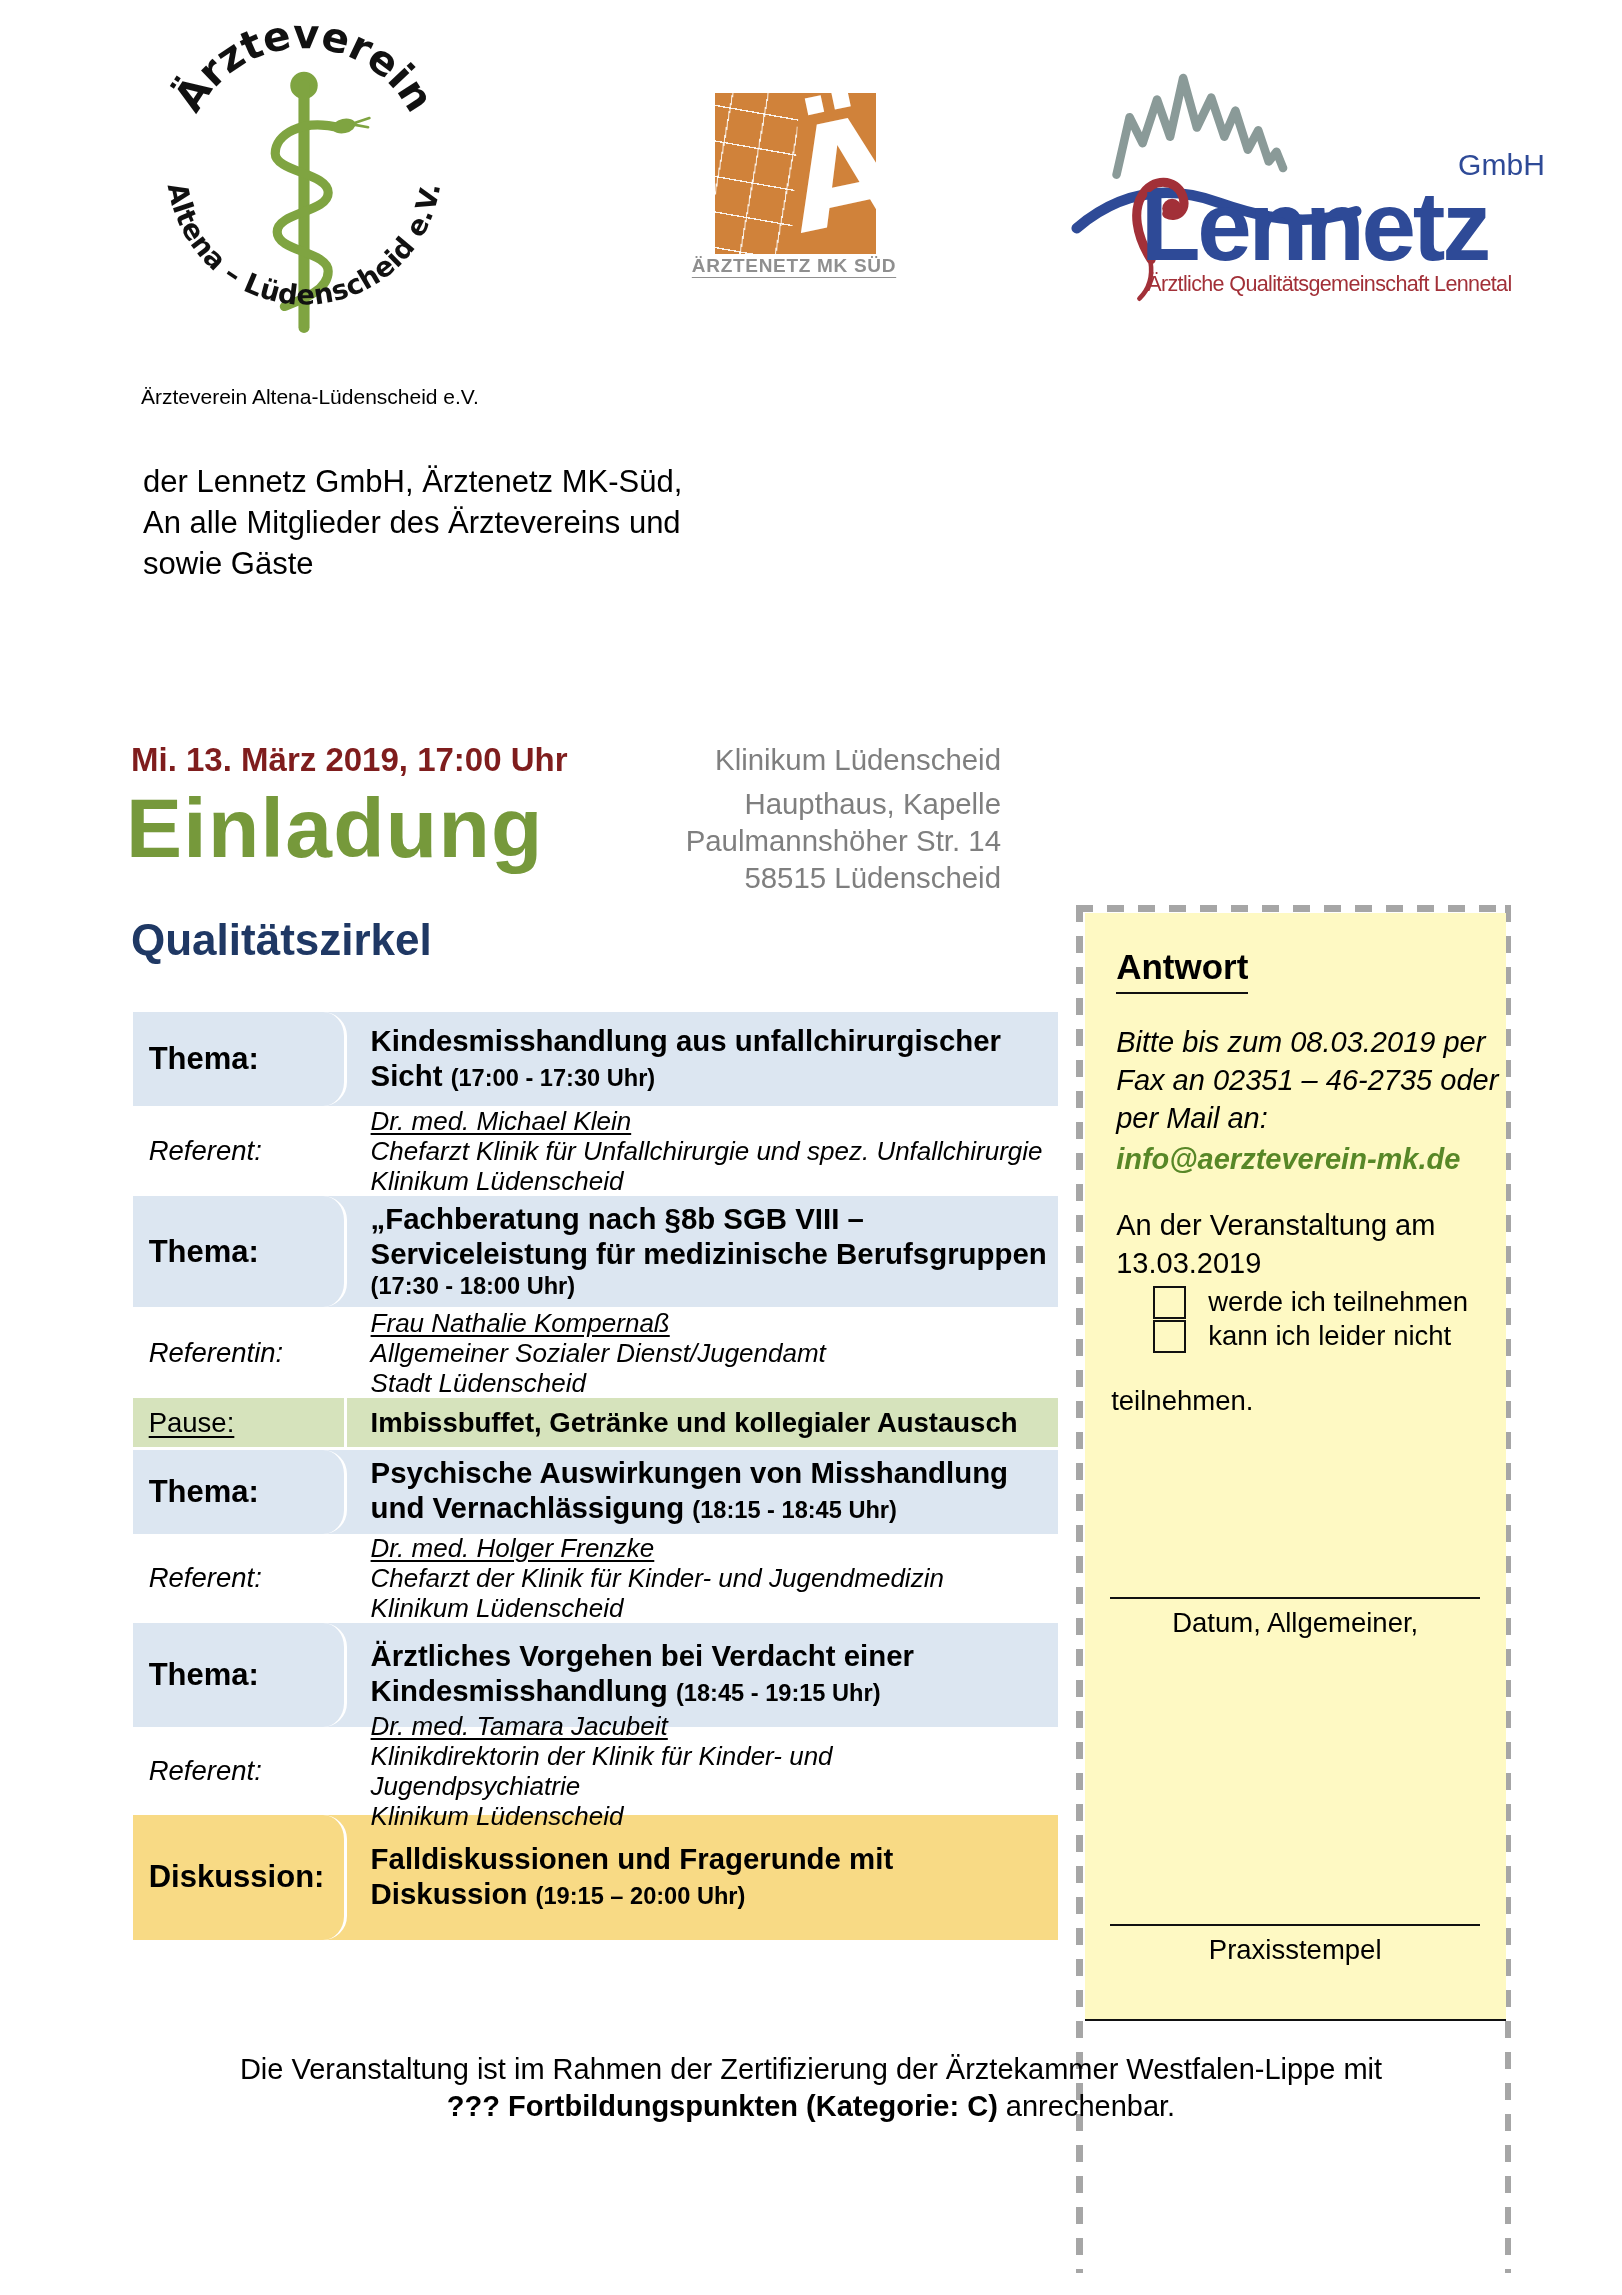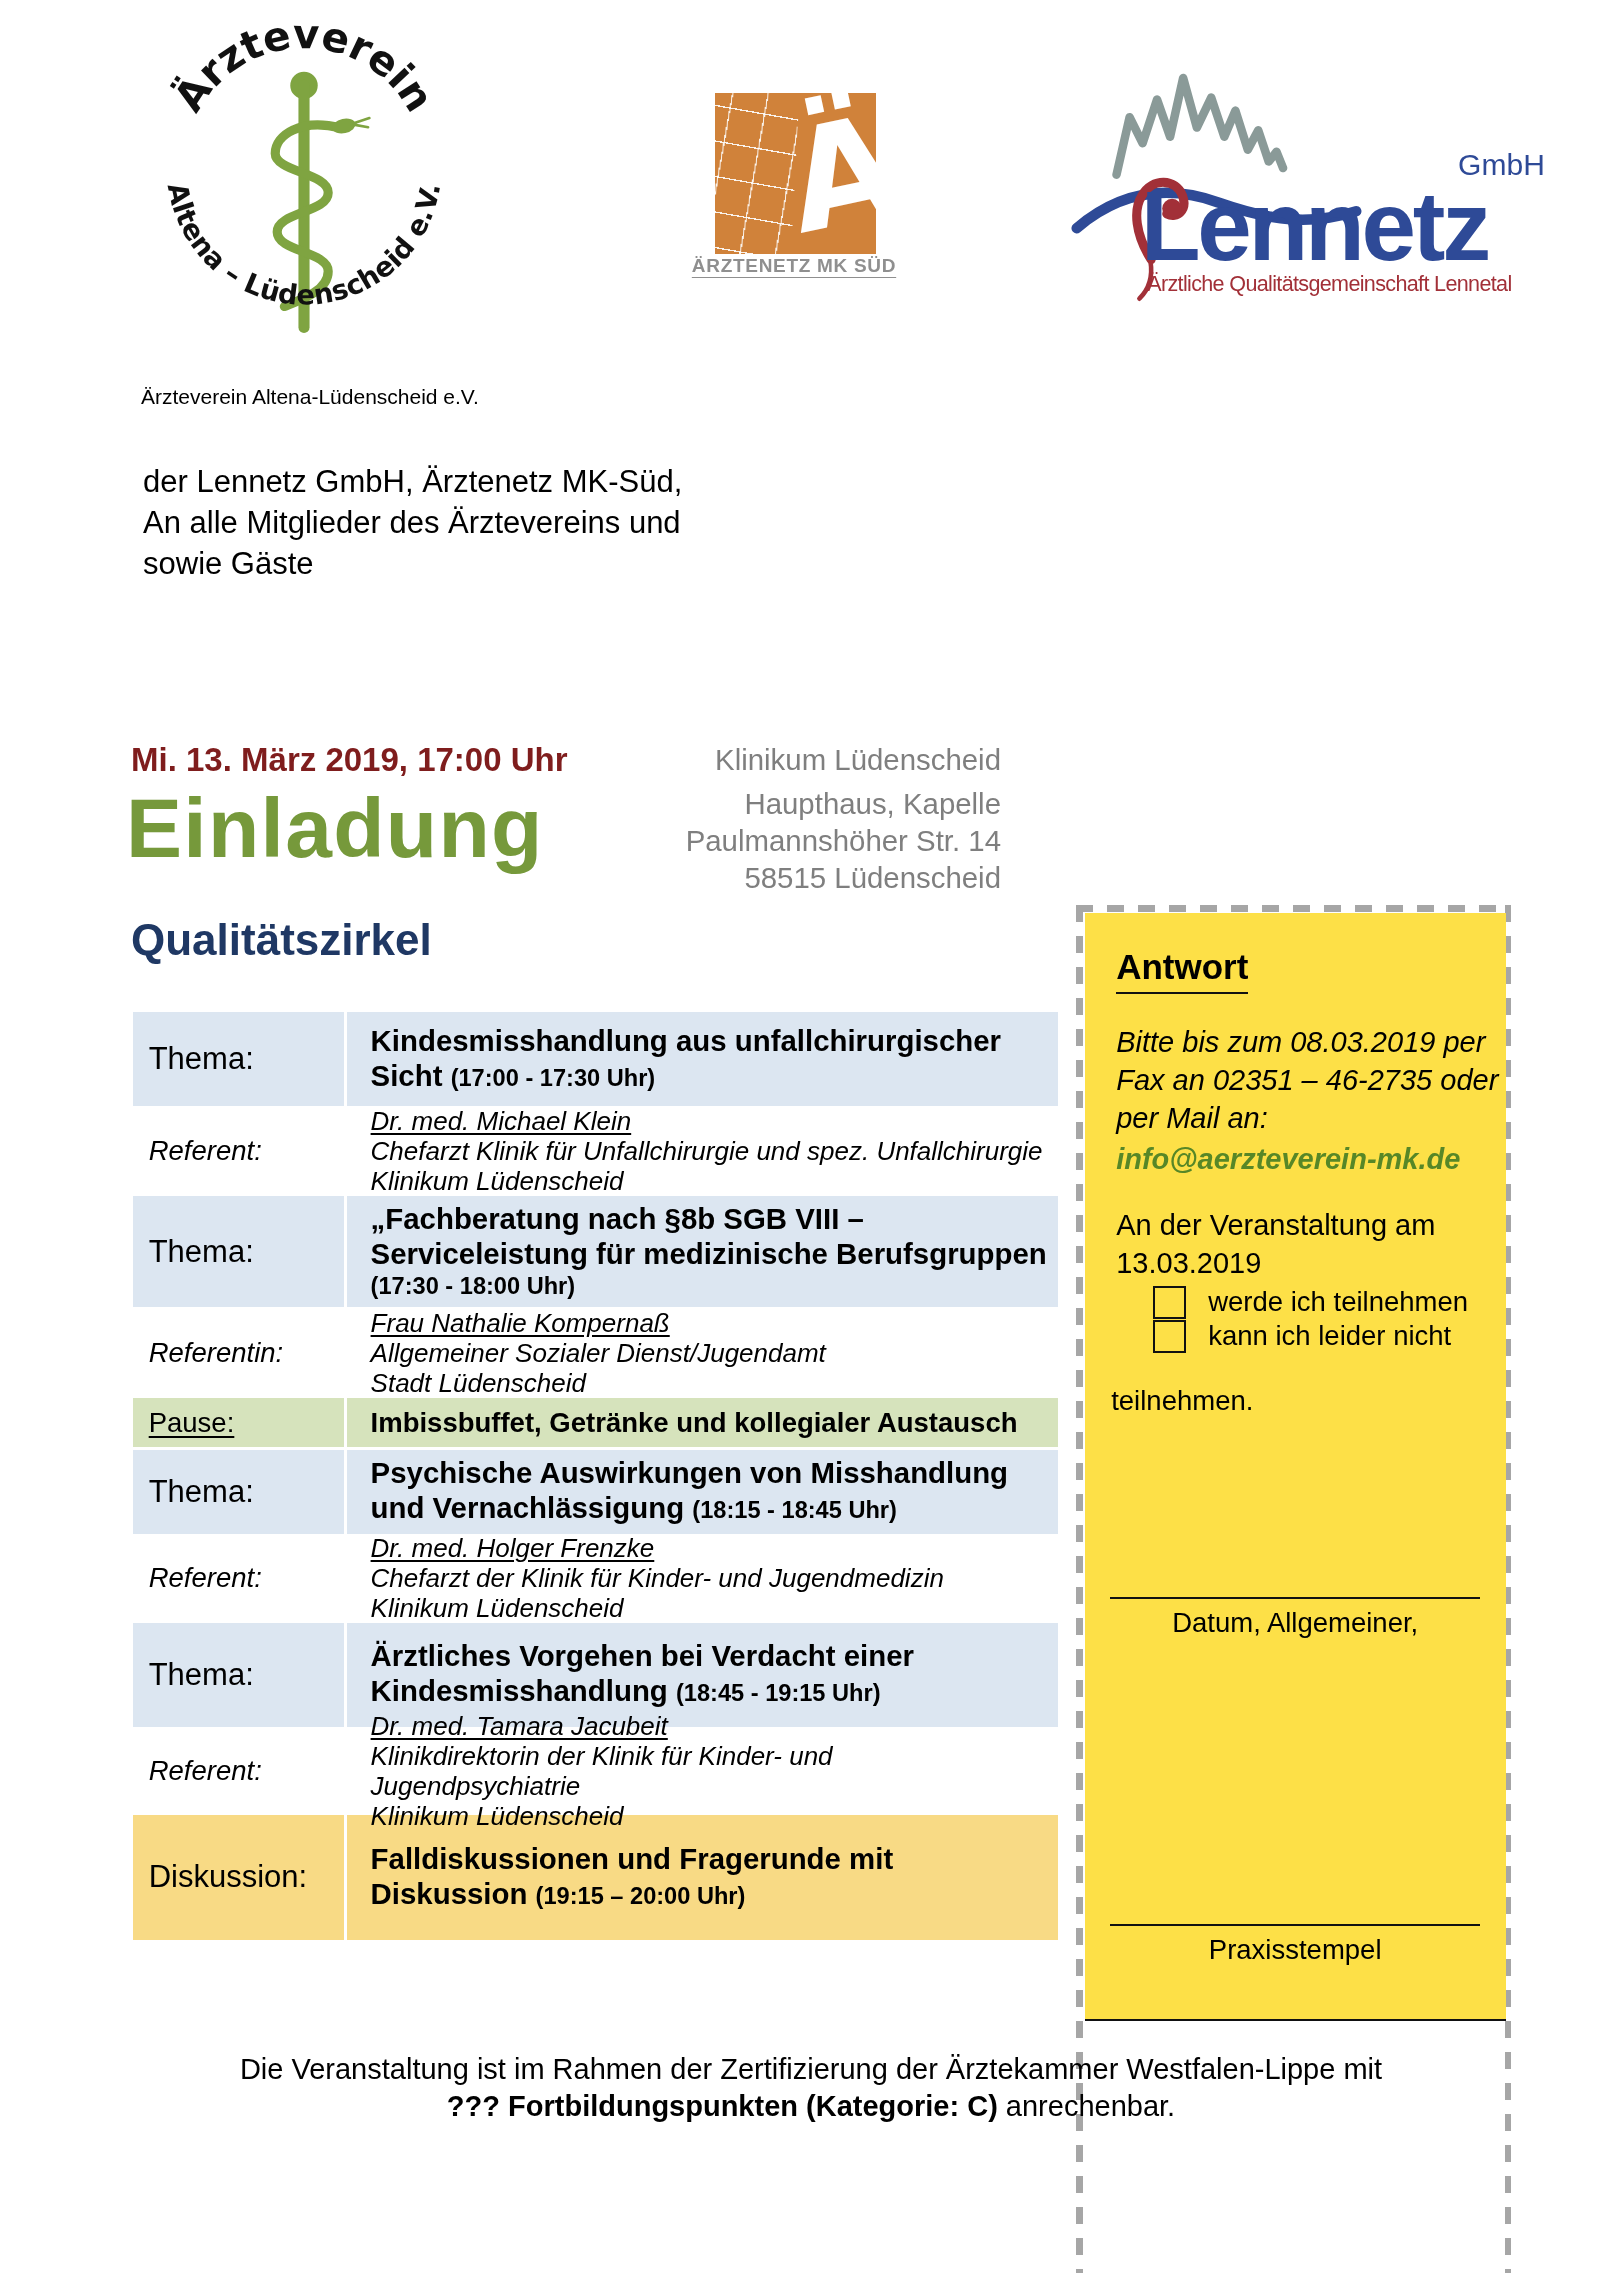--- a/index.html
+++ b/index.html
@@ -35,21 +35,21 @@
   
   .agenda{left:133px;top:1012px;width:925px;}
   .row{display:flex;box-sizing:border-box;}
   .row .label{flex:0 0 214px;box-sizing:border-box;padding-left:15.7px;
               display:flex;flex-direction:column;justify-content:center;border-right:3.9px solid #fff;}
   .row .content{flex:1;box-sizing:border-box;padding-left:23.6px;padding-right:10.5px;
               display:flex;flex-direction:column;justify-content:center;}
   .bg-blue{background:#dce6f1;}
   .bg-green{background:#d6e3bc;justify-content:center;}
   .bg-yellow{background:#f8da85;}
-  .thema-label{font-size:31px;font-weight:normal;}
+  .thema-label{font-size:31px;font-weight:bold;border-radius:24px;}
   .ref-label{font-size:27.5px;font-style:italic;}
   .pause-label{font-size:27.5px;text-decoration:underline;text-underline-offset:3.9px;}
   .topic{font-size:29.4px;font-weight:bold;line-height:35px;}
   .topic .t{white-space:pre-line;}
   .topic .time{font-size:23.6px;}
   .topic .time.block{display:block;line-height:31px;}
   .ref-name{font-size:26px;font-style:italic;line-height:30px;text-decoration:underline;text-underline-offset:3.3px;}
   .ref-line{font-size:26px;font-style:italic;line-height:30px;}
   .pause-text{font-size:27.5px;font-weight:bold;}
   .h-r1{height:94px;} .h-r2{height:90px;} .h-r3{height:111px;} .h-r4{height:91px;}
@@ -57,21 +57,21 @@
   .h-r8{height:104px;} .h-r9{height:88px;} .h-r10{height:125px;}
 
   
   .cutout{left:1076px;top:905px;width:435px;height:1368px;}
   .dash-top{position:absolute;left:0;top:0;width:100%;height:6.5px;
             background:repeating-linear-gradient(90deg,#a6a6a6 0 17px,transparent 17px 31px);}
   .dash-left{position:absolute;left:0;top:0;width:6.5px;height:100%;
             background:repeating-linear-gradient(180deg,#a6a6a6 0 17px,transparent 17px 31px);}
   .dash-right{position:absolute;right:0;top:0;width:6.5px;height:100%;
             background:repeating-linear-gradient(180deg,#a6a6a6 0 17px,transparent 17px 31px);}
-  .panel{position:absolute;left:9.2px;right:5px;top:7.9px;height:1106px;background:#fde047;
+  .panel{position:absolute;left:9.2px;right:5px;top:7.9px;height:1106px;background:#fef9c3;
          border-bottom:2.6px solid #111;}
   .aw-head{position:absolute;left:31px;top:34px;font-size:35px;font-weight:bold;
            border-bottom:2px solid #111;padding-bottom:5.2px;}
   .aw-instr{position:absolute;left:31px;top:110px;font-size:29px;line-height:38px;
             font-style:italic;white-space:pre-line;}
   .aw-mail{position:absolute;left:31px;top:230px;font-size:29px;font-weight:bold;font-style:italic;
            color:#578727;text-decoration:none;}
   .aw-event{position:absolute;left:31px;top:293px;font-size:29px;line-height:38px;white-space:pre-line;}
   .aw-choice{position:absolute;left:68px;display:flex;align-items:center;gap:22px;}
   .aw-box{width:29px;height:29px;border:2px solid #111;background:transparent;flex:0 0 auto;}

